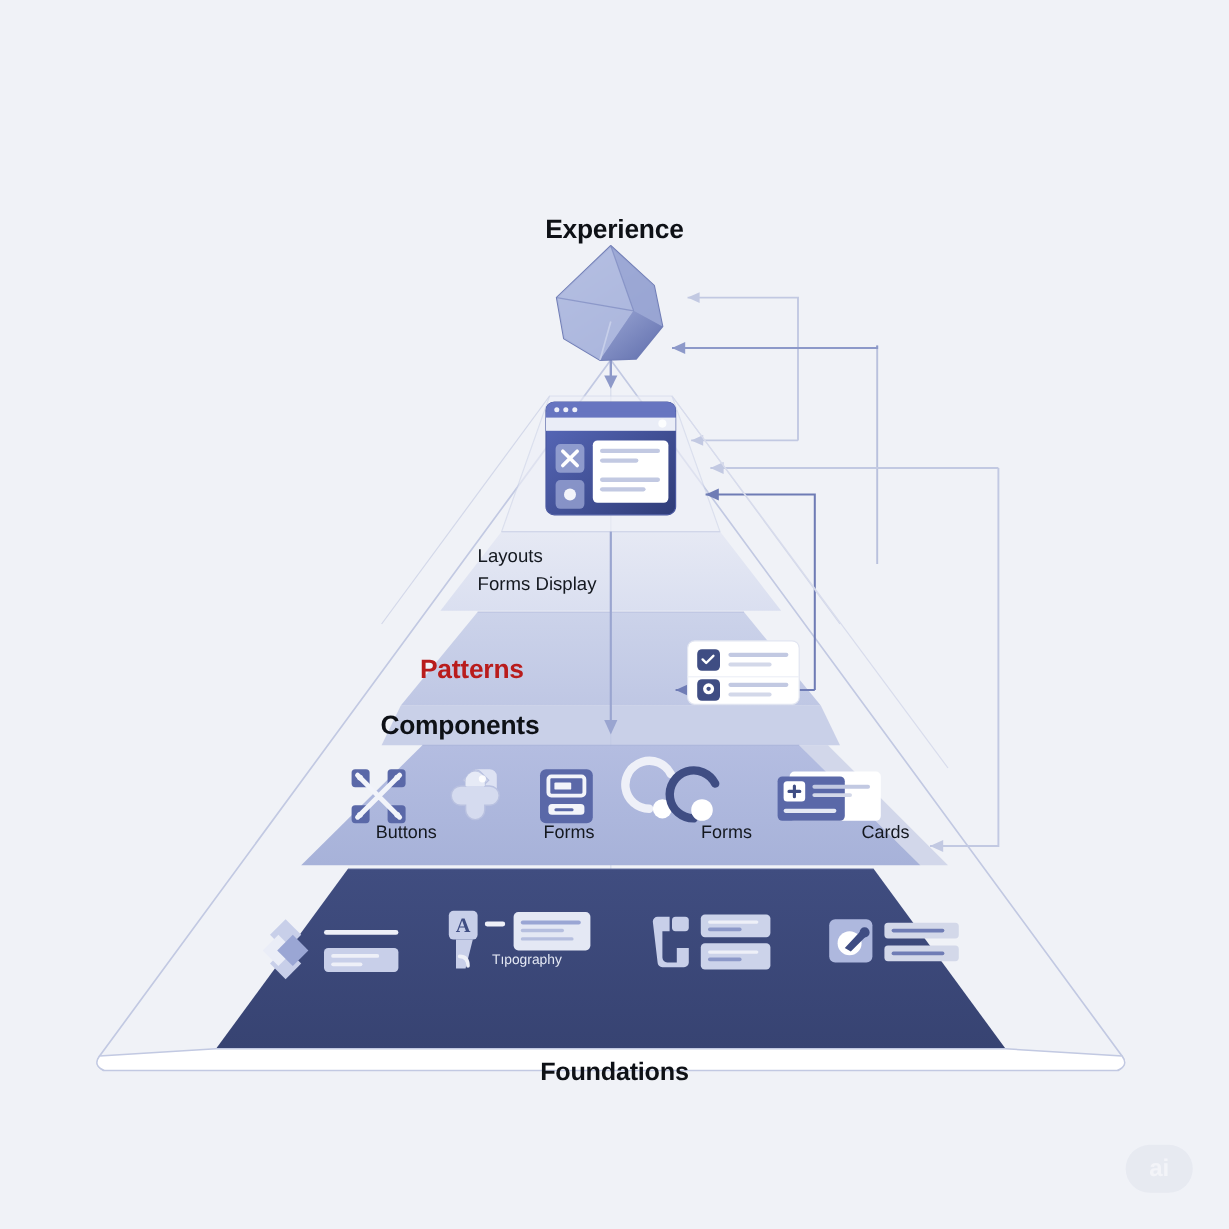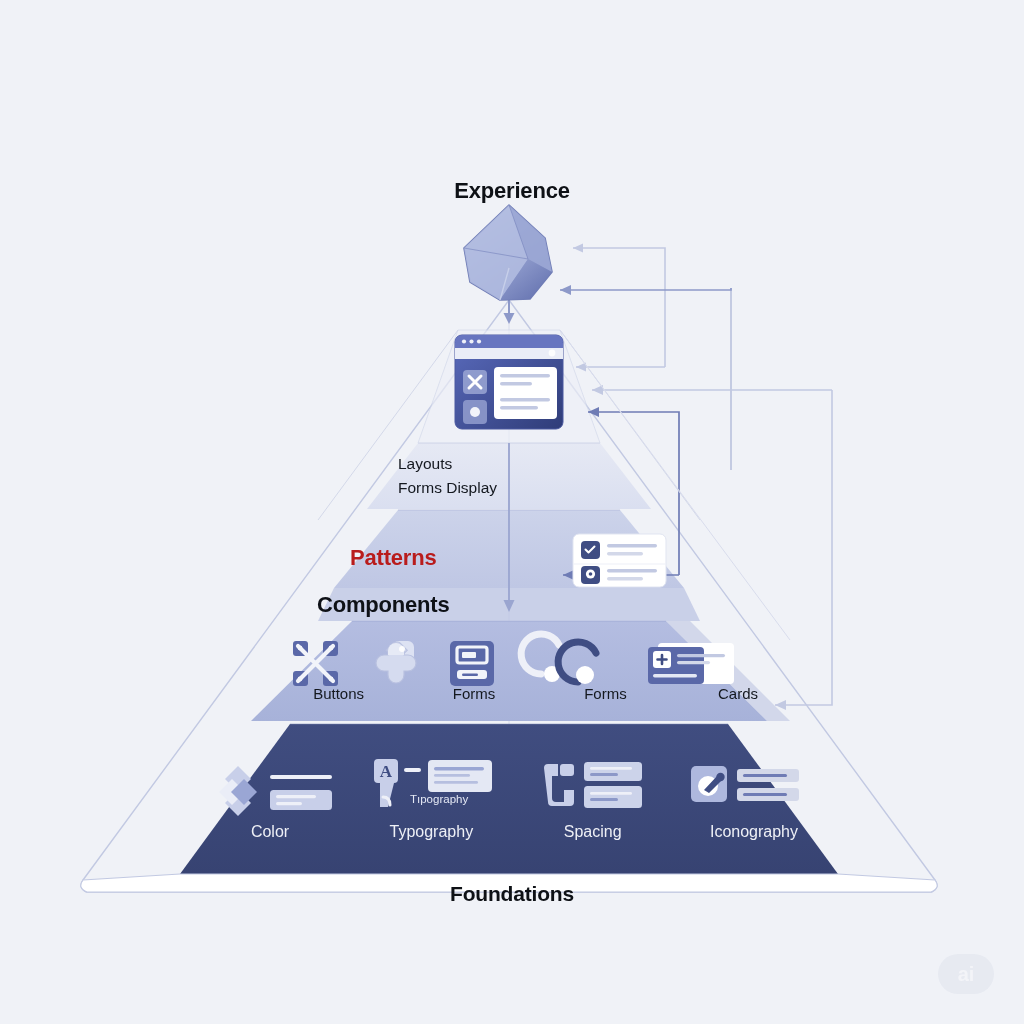--- a/index.html
+++ b/index.html
@@ -425,36 +425,18 @@
     <div class="citem">
       <div class="cicon"></div>
       <div class="clabel">Forms</div>
     </div>
     <div class="citem">
       <div class="cicon"></div>
       <div class="clabel">Cards</div>
     </div>
   </div>
 
-  <div class="ov" id="foundations-row">
-    <div class="fitem">
-      <div class="ficon"></div>
-      <div class="flabel">Color</div>
-    </div>
-    <div class="fitem">
-      <div class="ficon"></div>
-      <div class="flabel">Typography</div>
-    </div>
-    <div class="fitem">
-      <div class="ficon"></div>
-      <div class="flabel">Spacing</div>
-    </div>
-    <div class="fitem">
-      <div class="ficon"></div>
-      <div class="flabel">Iconography</div>
-    </div>
-  </div>
 
   <div class="ov" id="foundations-banner">Foundations</div>
 
   <div class="ov" id="watermark">ai</div>
 
 </div>
 
 </body></html>

